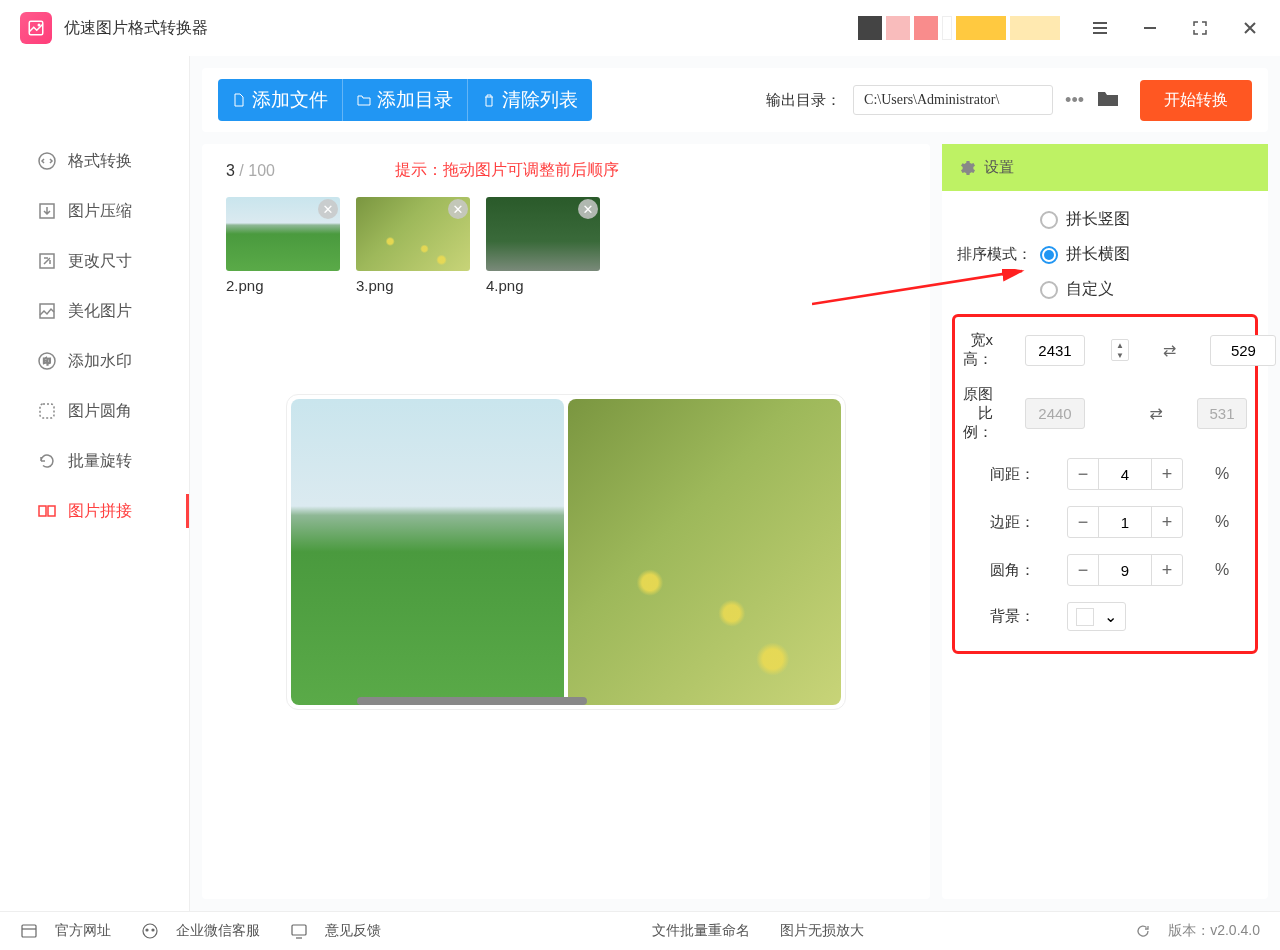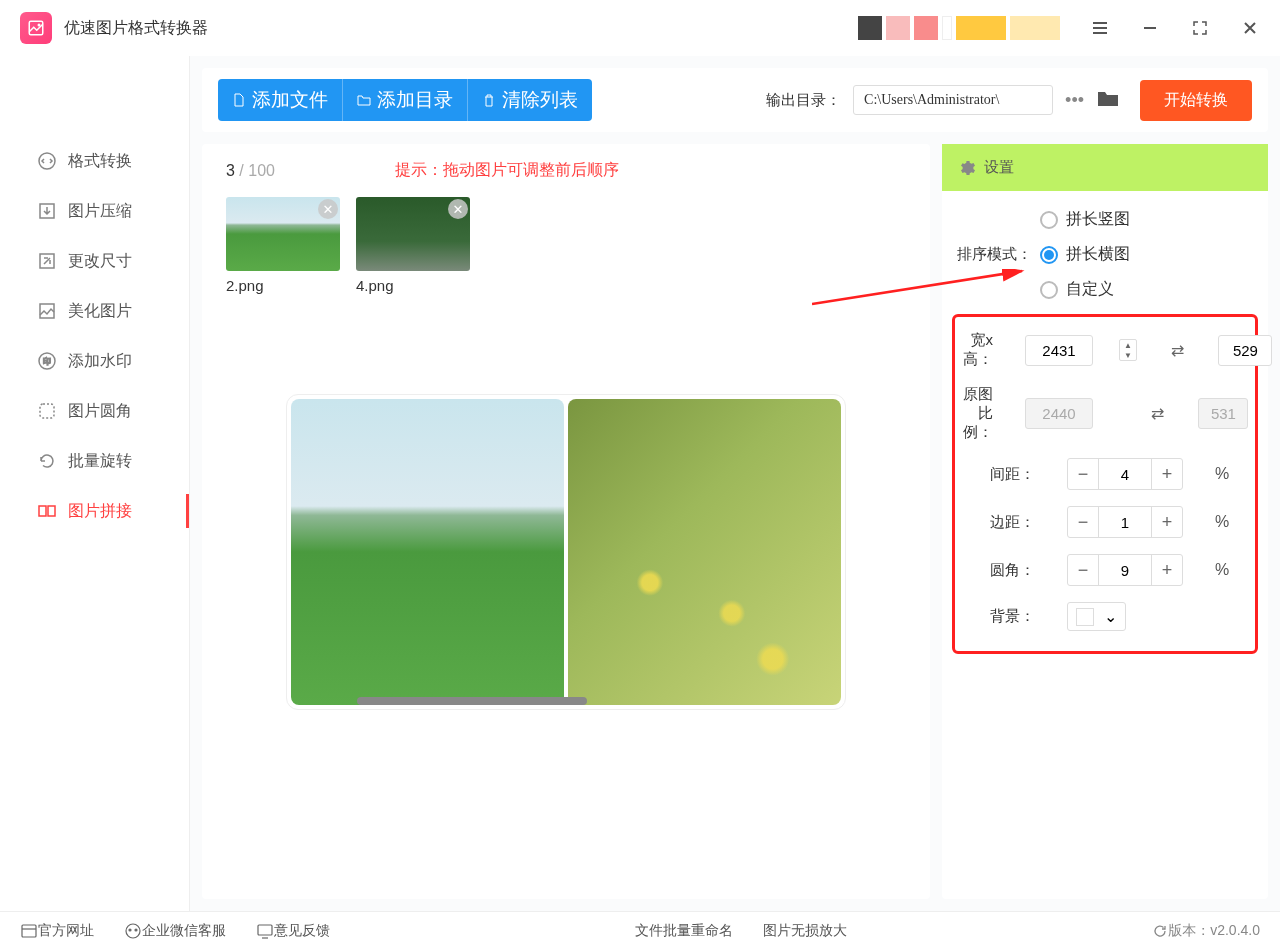--- a/index.html
+++ b/index.html
@@ -62,36 +62,36 @@
 .row { display:flex; align-items:center; margin-bottom:14px; }
 .row-label { width:88px; text-align:right; font-size:15px; color:#333; padding-right:8px; }
 .radio-group { display:flex; flex-direction:column; gap:14px; }
 .radio { display:flex; align-items:center; gap:8px; font-size:16px; color:#333; cursor:pointer; }
 .radio-dot { width:18px; height:18px; border:2px solid #bbb; border-radius:50%; display:flex; align-items:center; justify-content:center; }
 .radio.selected .radio-dot { border-color:#2196f3; }
 .radio.selected .radio-dot::after { content:""; width:10px; height:10px; background:#2196f3; border-radius:50%; }
 .highlight-box { border:3px solid #ff2020; border-radius:6px; padding:14px 8px 20px 8px; }
 .ctrl-row { display:flex; align-items:center; margin-bottom:16px;gap:24px; }
 .ctrl-label { width:80px; text-align:right; font-size:15px; color:#333; padding-right:8px; }
-.num-input { width:68px; padding:6px 6px; border:1px solid #ddd; border-radius:3px; text-align:center; font-size:15px; }
+.num-input { width:60px; padding:6px 6px; border:1px solid #ddd; border-radius:3px; text-align:center; font-size:15px; }
 .num-input.disabled { background:#f3f3f3; color:#aaa; }
 .spinner { display:flex; flex-direction:column; margin-left:2px; border:1px solid #ddd; border-radius:2px; }
 .spinner span { width:16px; height:10px; display:flex; align-items:center; justify-content:center; font-size:8px; color:#666; cursor:pointer; }
 .swap { margin:0 10px; color:#666; }
 .step { display:flex; align-items:center; border:1px solid #ddd; border-radius:3px; }
 .step-btn { width:30px; height:30px; display:flex; align-items:center; justify-content:center; font-size:18px; color:#666; cursor:pointer; }
 .step-val { width:54px; text-align:center; font-size:15px; border:none; border-left:1px solid #ddd; border-right:1px solid #ddd; height:30px; }
 .pct { margin-left:8px; color:#555; }
 .color-select { display:flex; align-items:center; border:1px solid #ddd; border-radius:3px; padding:4px 8px; gap:10px; cursor:pointer; }
 .color-swatch { width:18px; height:18px; border:1px solid #ddd; background:#fff; }
 .arrow { position:absolute; top:78px; left:-130px; pointer-events:none; }
 
 
 .footer { height:39px; border-top:1px solid #eee; display:flex; align-items:center; padding:0 20px; font-size:14px; color:#555; gap:30px; }
-.footer .item { display:flex; align-items:center; gap:0; cursor:pointer; }
+.footer .item { display:flex; align-items:center; gap:17px; cursor:pointer; }
 .footer-spacer { flex:1; }
 .version { color:#888; }
 
 
 .img-landscape { background: linear-gradient(to bottom, #c9e5ed 0%, #dbeaf0 35%, #8fb896 38%, #4a9a3e 50%, #5aaa48 100%); }
 .img-flowers { background: linear-gradient(135deg, #7a9640 0%, #9db85a 40%, #c8d478 100%); position:relative; }
 .img-flowers::after { content:""; position:absolute; inset:0; background: radial-gradient(circle at 30% 60%, rgba(240,220,80,0.85) 3%, transparent 5%), radial-gradient(circle at 60% 70%, rgba(240,220,80,0.8) 3%, transparent 5%), radial-gradient(circle at 75% 85%, rgba(240,220,80,0.8) 3%, transparent 5%); }
 .img-forest { background: linear-gradient(to bottom, #2a5a2a 0%, #3a6a3a 60%, #7a8a7a 100%); }
 </style>
 </head>
@@ -253,20 +253,26 @@
           <div class="hint">提示：拖动图片可调整前后顺序</div>
         </div>
         <div class="thumbs">
           <div class="thumb">
             <div class="thumb-img img-landscape">
                 <div class="thumb-close">✕</div>
               </div>
             <div class="thumb-name">2.png</div>
           </div>
           <div class="thumb">
+            <div class="thumb-img img-flowers">
+                <div class="thumb-close">✕</div>
+              </div>
+            <div class="thumb-name">3.png</div>
+          </div>
+          <div class="thumb">
             <div class="thumb-img img-forest">
                 <div class="thumb-close">✕</div>
               </div>
             <div class="thumb-name">4.png</div>
           </div>
         </div>
         <div class="preview">
           <div class="preview-img img-landscape"></div>
           <div class="preview-img img-flowers"></div>
           <div class="preview-scroll"></div>
@@ -310,21 +316,21 @@
 
           <div class="highlight-box">
             <div class="ctrl-row">
               <div class="ctrl-label">宽x高：</div>
               <input class="num-input" value="2431" style="">
               <div class="spinner">
                   <span>▲</span>
                   <span>▼</span>
                 </div>
               <span class="swap">⇄</span>
-              <input class="num-input" style="width: 54px;" value="529">
+              <input class="num-input" style="width: 66px;" value="529">
               <div class="spinner">
                   <span>▲</span>
                   <span>▼</span>
                 </div>
             </div>
             <div class="ctrl-row">
               <div class="ctrl-label">原图比例：</div>
               <input class="num-input disabled" disabled="" value="2440" style="">
               <span style="width:18px"></span>
               <span class="swap">⇄</span>

